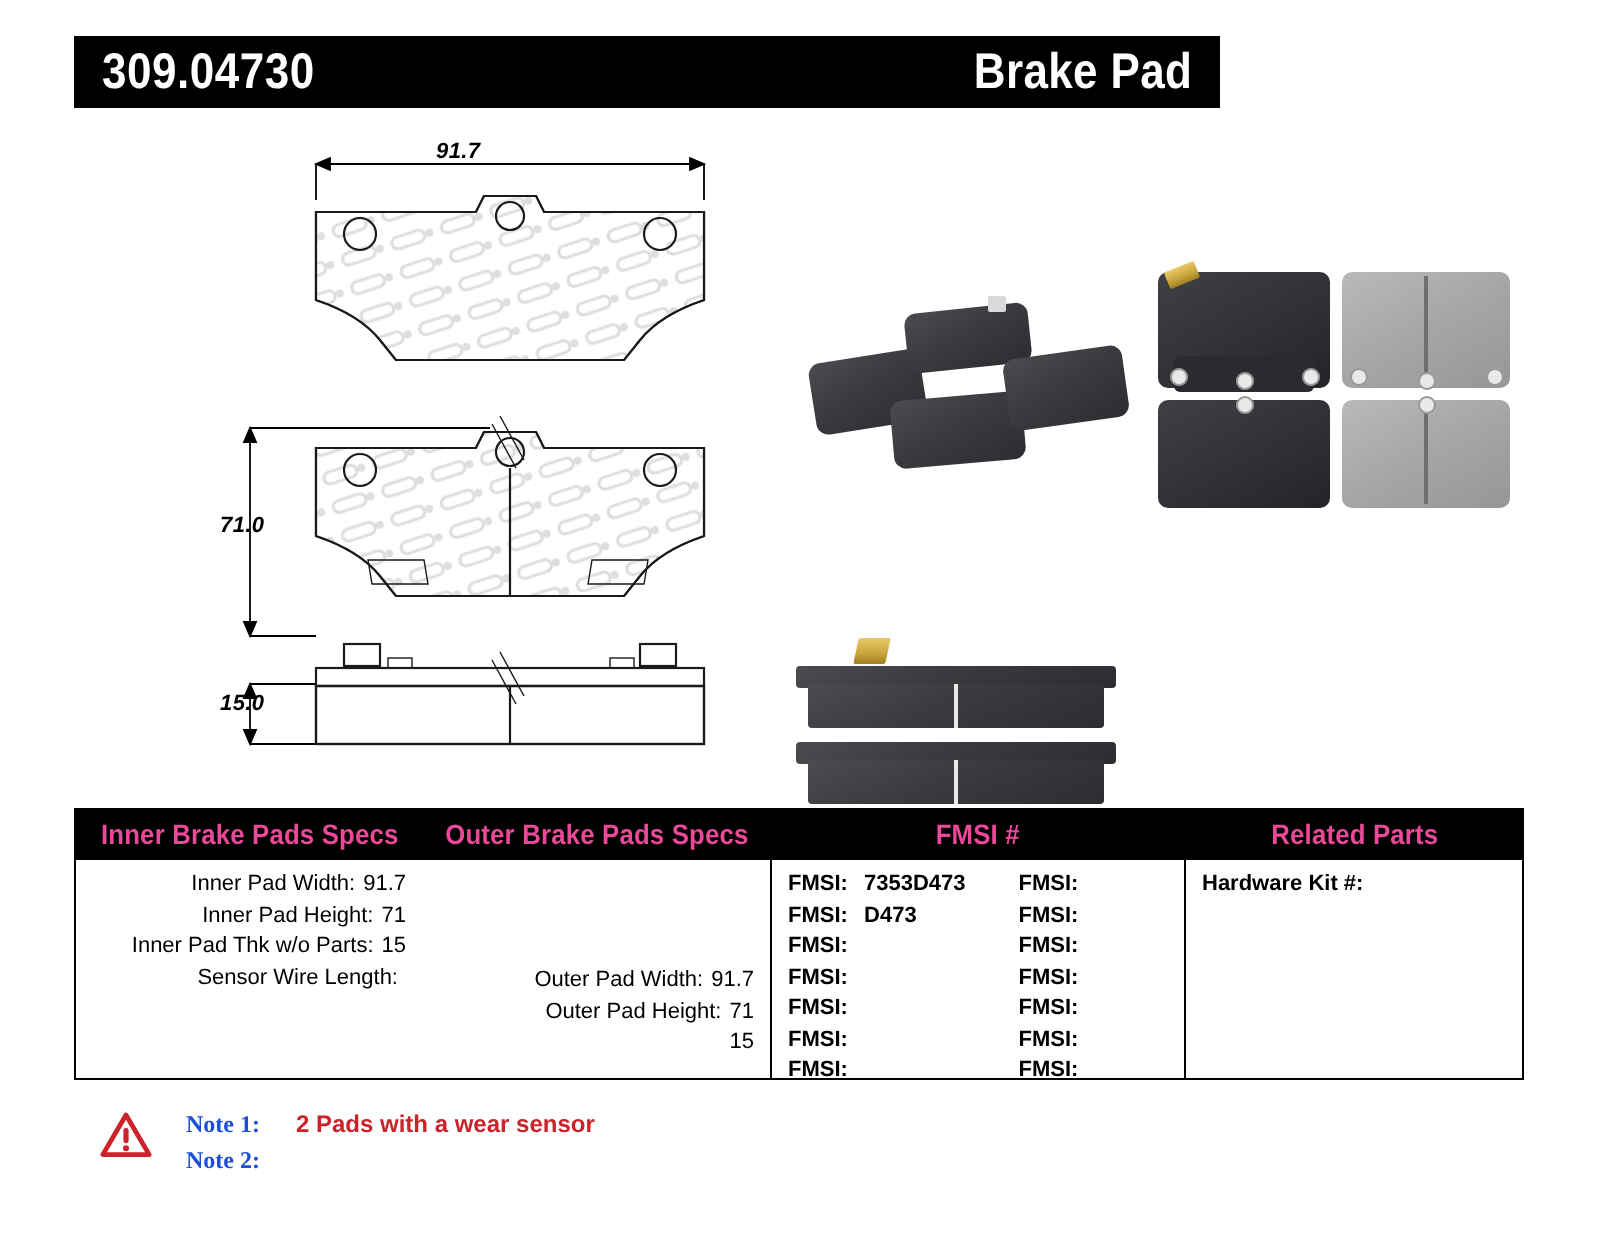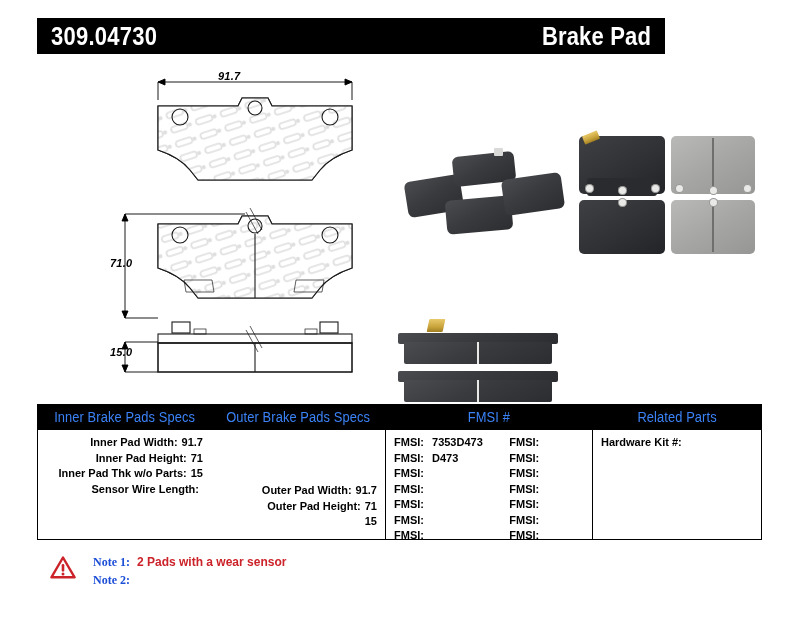--- a/index.html
+++ b/index.html
@@ -14,21 +14,21 @@
     font-family: "Liberation Sans", sans-serif;
     color: #000;
     overflow: hidden;
   }
 
   
   .header-bar {
     position: absolute;
     left: 37px;
     top: 18px;
-    width: 628px;
+    width: 573px;
     height: 36px;
     background: #000000;
     display: flex;
     align-items: center;
     justify-content: space-between;
     box-sizing: border-box;
     padding: 0 14px;
   }
   .header-part-number {
     color: #ffffff;
@@ -149,40 +149,40 @@
     background: #000;
   }
   .col-div-1 { left: 348px; }
   .col-div-2 { left: 555px; }
 
   .hdr-cell {
     position: absolute;
     top: 0;
     height: 26px;
     background: #000;
-    color: #3b82f6;
+    color: #ec4899;
     display: flex;
     align-items: center;
     justify-content: center;
     font-size: 14px;
-    font-weight: normal;
+    font-weight: bold;
     letter-spacing: 0.1px;
     box-sizing: border-box;
   }
   .hdr-inner   { left: 1px;   width: 173px; }
   .hdr-outer   { left: 174px; width: 174px; }
   .hdr-fmsi    { left: 349px; width: 206px; }
   .hdr-related { left: 556px; width: 168px; }
   .hdr-cell span { transform: scaleX(0.92); white-space: nowrap; }
 
   .spec-list {
     position: absolute;
     top: 31px;
     font-size: 11px;
-    font-weight: bold;
+    font-weight: normal;
   }
   .spec-inner { left: 1px;   width: 173px; }
   .spec-outer { left: 174px; width: 174px; margin-top: 48px; }
 
   .spec-row {
     display: flex;
     justify-content: flex-end;
     line-height: 15.5px;
     padding-right: 8px;
     white-space: nowrap;
@@ -246,21 +246,21 @@
     font-size: 12px;
     font-weight: bold;
   }
   .note-line {
     display: flex;
     line-height: 18px;
     white-space: nowrap;
   }
   .note-label { color: #1d4ed8; font-family: Liberation Serif, serif; }
   .note-text {
-    margin-left: 7px;
+    margin-left: 18px;
     color: #cc2229;
   }
 </style>
 </head>
 <body>
 
 <div class="header-bar">
   <div class="header-part-number">309.04730</div>
   <div class="header-title">Brake Pad</div>
 </div>

